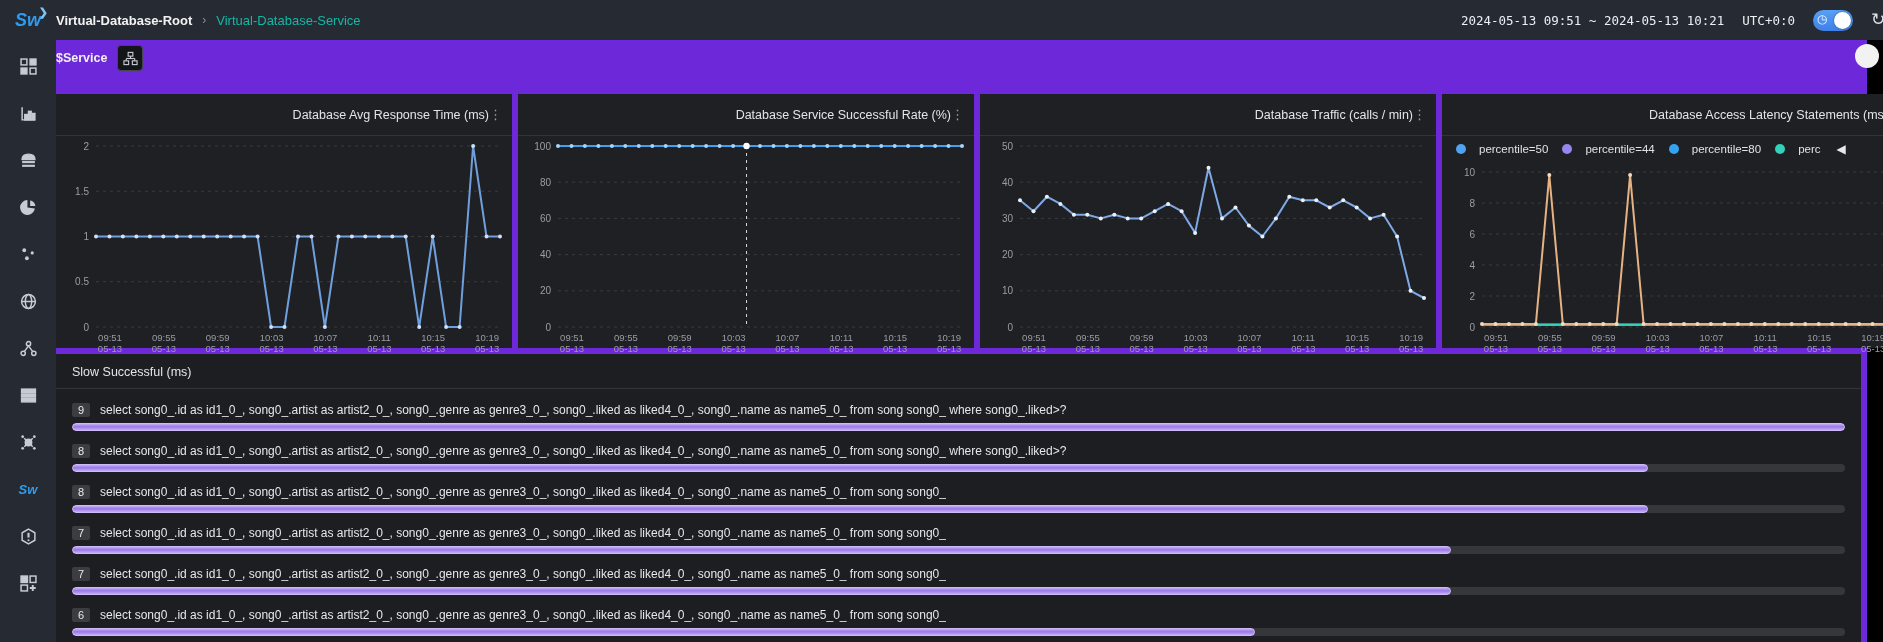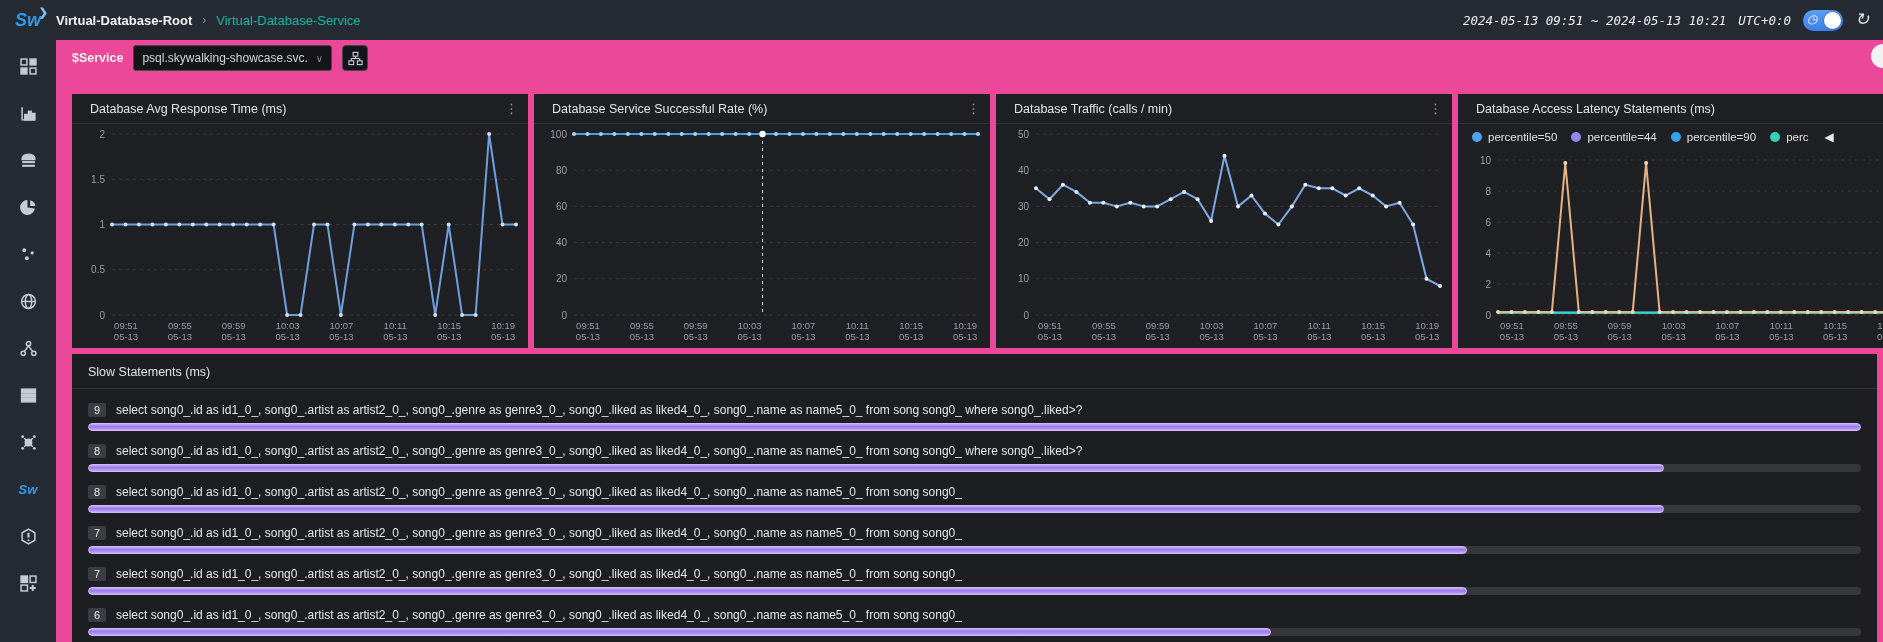--- a/index.html
+++ b/index.html
@@ -6,55 +6,55 @@
   html,body { width:1883px; height:642px; overflow:hidden; background:#000; font-family:"Liberation Sans",sans-serif; }
 
   
   .topbar { position:absolute; left:0; top:0; width:1883px; height:40px; background:#262a33; display:flex; align-items:center; z-index:10; }
   .logo { width:56px; text-align:center; font-weight:bold; font-style:italic; font-size:18px; color:#2e9bf0; flex:0 0 auto; position:relative; }
   .logo .swoosh { position:absolute; top:-4px; right:8px; font-size:11px; color:#7ec3f7; font-style:normal; }
   .crumb { display:flex; align-items:center; gap:10px; font-size:13px; }
   .crumb .root { color:#f2f2f2; font-weight:bold; }
   .crumb .sep { color:#8a8f99; font-size:12px; }
   .crumb .cur { color:#14b8a6; }
-  .topbar-right { margin-left:auto; display:flex; align-items:center; gap:12px; padding-right:16px;font-style:italic; }
+  .topbar-right { margin-left:auto; display:flex; align-items:center; gap:18px; padding-right:0; }
   .timetext { font-family:"DejaVu Sans Mono",monospace; font-size:12.5px; color:#eceff3; }
   .tz { font-family:"DejaVu Sans Mono",monospace; font-size:12.5px; color:#eceff3; }
   .toggle { width:40px; height:21px; border-radius:11px; background:linear-gradient(180deg,#57a0f5,#3f7fe8); position:relative; flex:0 0 auto; cursor:pointer; }
   .toggle .clock { position:absolute; left:4px; top:2px; color:#eaf3ff; font-size:12px; }
   .toggle .knob { position:absolute; right:2px; top:2px; width:17px; height:17px; border-radius:50%; background:#fff; box-shadow:0 0 2px rgba(0,0,0,.5); }
   .refresh-half { width:22px; height:22px; color:#dfe3e8; font-size:17px; line-height:22px; margin-right:-10px; }
 
   
   .sidebar { position:absolute; left:0; top:0; width:56px; height:642px; background:#262a33; padding-top:56px; display:flex; flex-direction:column; align-items:center; gap:27px; z-index:5; }
   .side-item { width:20px; height:20px; display:flex; align-items:center; justify-content:center; cursor:pointer; color:#c6cbd4; }
   .side-item svg { stroke:#c6cbd4; fill:none; stroke-width:1.4; }
   .side-item.active { color:#2e9bf0; font-weight:bold; font-style:italic; font-size:13px; }
 
   
-  .main { position:absolute; left:56px; top:40px; width:1827px; height:602px; background:#ec4899; }
+  .main { position:absolute; left:40px; top:40px; width:1827px; height:602px; background:#6d28d9; }
 
   .filter-row { height:36px; display:flex; align-items:center; gap:10px; padding-left:16px; position:relative; }
   .filter-label { color:#f0f0f0; font-size:12.5px; font-weight:bold; }
   .svc-select { display:flex; align-items:center; gap:8px; border:1px solid #44474e; border-radius:3px; background:#141518; height:26px; padding:0 8px; cursor:pointer; }
   .svc-select .val { color:#d2d5da; font-size:12px; }
   .svc-select .chev { color:#8a8f99; font-size:10px; }
   .topo-btn { width:26px; height:26px; border:1px solid #44474e; border-radius:4px; background:#141518; display:flex; align-items:center; justify-content:center; cursor:pointer; }
   .topo-btn svg { stroke:#c6cbd4; fill:none; stroke-width:1.2; }
   .float-btn { position:absolute; right:-12px; top:4px; width:24px; height:24px; border-radius:50%; background:#f2f2f2; cursor:pointer; }
 
   
   .charts { display:flex; gap:6px; margin:18px 0 0 16px; width:1858px; }
   .panel { width:456px; height:254px; background:#1f2023; flex:0 0 auto; }
-  .panel-head { height:30px; display:flex; align-items:center; justify-content:space-between; padding:0 10px 0 18px; border-bottom:1px solid #333438; }
+  .panel-head { height:42px; display:flex; align-items:center; justify-content:flex-end; padding:0 10px 0 18px; border-bottom:1px solid #333438; }
   .panel-title { color:#e2e4e8; font-size:12.5px; }
   .kebab { color:#9aa0a8; font-size:13px; letter-spacing:0; cursor:pointer; line-height:10px; }
   .chart-host { width:456px; height:223px; position:relative; }
   .legend { height:26px; display:flex; align-items:center; gap:14px; padding-left:14px; overflow:hidden; position:relative; }
-  .legend-item { display:flex; align-items:center; gap:6px; color:#dfe2e6; font-size:11.5px; white-space:nowrap; cursor:pointer; }
+  .legend-item { display:flex; align-items:center; gap:13px; color:#dfe2e6; font-size:11.5px; white-space:nowrap; cursor:pointer; }
   .legend-dot { width:10px; height:10px; border-radius:50%; flex:0 0 auto; }
   .legend-prev { color:#e8e8e8; font-size:12px; margin-left:2px; cursor:pointer; }
   svg text { font-family:"Liberation Sans",sans-serif; }
 
   
   .slow-panel { margin:6px 6px 0 16px; background:#1d1e21; min-height:300px; }
   .slow-head { padding:11px 0 9px 16px; color:#e2e4e8; font-size:12.5px; border-bottom:1px solid #333438; }
   .slow-rows { padding:10px 16px 0 16px; }
   .sql-row { margin-bottom:9px; }
   .sql-line { display:flex; align-items:center; gap:10px; height:21px; }
@@ -174,24 +174,20 @@
         <rect x="1" y="9.5" width="6" height="5.5"></rect>
         <path d="M12 9.5 L12 15 M9.2 12.2 L14.8 12.2" stroke-width="1.8"></path>
       </svg>
     </div>
 </div>
 
 <div class="main">
 
   <div class="filter-row">
     <span class="filter-label">$Service</span>
-    <div class="svc-select">
-      <span class="val">psql.skywalking-showcase.svc.</span>
-      <span class="chev">∨</span>
-    </div>
     <div class="topo-btn">
       <svg width="15" height="15" viewBox="0 0 16 16">
           <rect x="5.5" y="1.5" width="5" height="4"></rect>
           <line x1="8" y1="5.5" x2="8" y2="8"></line>
           <line x1="3.5" y1="8" x2="12.5" y2="8"></line>
           <line x1="3.5" y1="8" x2="3.5" y2="10.5"></line>
           <line x1="12.5" y1="8" x2="12.5" y2="10.5"></line>
           <rect x="1" y="10.5" width="5" height="4"></rect>
           <rect x="10" y="10.5" width="5" height="4"></rect>
         </svg>
@@ -412,21 +408,21 @@
           <span class="legend-item">
             <span class="legend-dot" style="background:#4fa3f0"></span>
             <span>percentile=50</span>
           </span>
           <span class="legend-item">
             <span class="legend-dot" style="background:#9488f0"></span>
             <span>percentile=44</span>
           </span>
           <span class="legend-item">
             <span class="legend-dot" style="background:#35a2f0"></span>
-            <span>percentile=90</span>
+            <span>percentile=80</span>
           </span>
           <span class="legend-item">
             <span class="legend-dot" style="background:#35d0b8"></span>
             <span>perc</span>
           </span>
           <span class="legend-prev">◀</span>
         </div>
       <div class="chart-host" style="height:197px"><svg width="456" height="197" viewBox="0 0 456 197">
             <line x1="40" y1="165" x2="444" y2="165" stroke="#3a3b40" stroke-width="1" stroke-dasharray="3 4"></line>
             <text x="33" y="168.5" text-anchor="end" font-size="10" fill="#9a9da4">0</text>
@@ -490,21 +486,21 @@
             <circle cx="390.1" cy="161.9" r="2" fill="#f3d9bd"></circle>
             <circle cx="403.6" cy="161.9" r="2" fill="#f3d9bd"></circle>
             <circle cx="417.1" cy="161.9" r="2" fill="#f3d9bd"></circle>
             <circle cx="430.5" cy="161.9" r="2" fill="#f3d9bd"></circle>
             <circle cx="444.0" cy="161.9" r="2" fill="#f3d9bd"></circle>
           </svg></div>
     </div>
   </div>
 
   <div class="slow-panel">
-    <div class="slow-head">Slow Statements (ms)</div>
+    <div class="slow-head">Slow Successful (ms)</div>
     <div class="slow-rows" id="slow-rows">
         <div class="sql-row">
           <div class="sql-line">
             <span class="sql-badge">9</span>
             <span class="sql-text">select song0_.id as id1_0_, song0_.artist as artist2_0_, song0_.genre as genre3_0_, song0_.liked as liked4_0_, song0_.name as name5_0_ from song song0_ where song0_.liked&gt;?</span>
           </div>
           <div class="sql-track">
             <div class="sql-fill" style="width:100.0%"></div>
           </div>
         </div>

